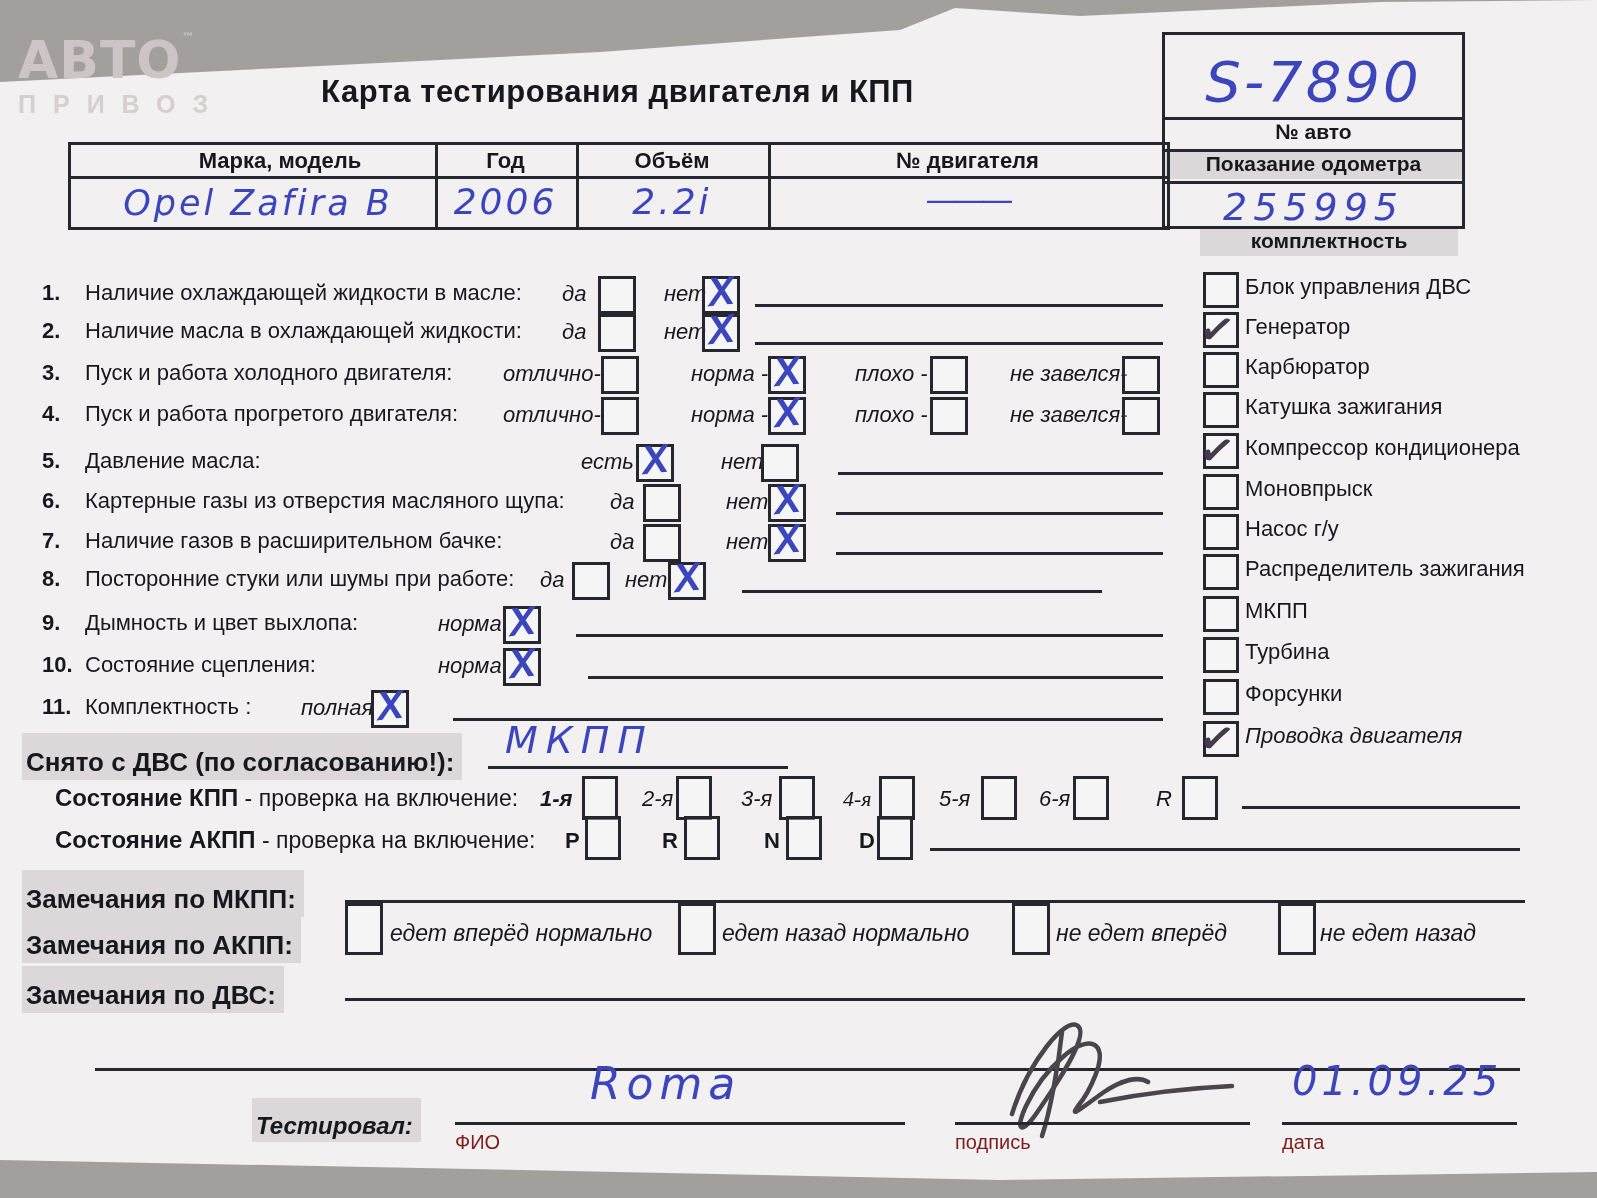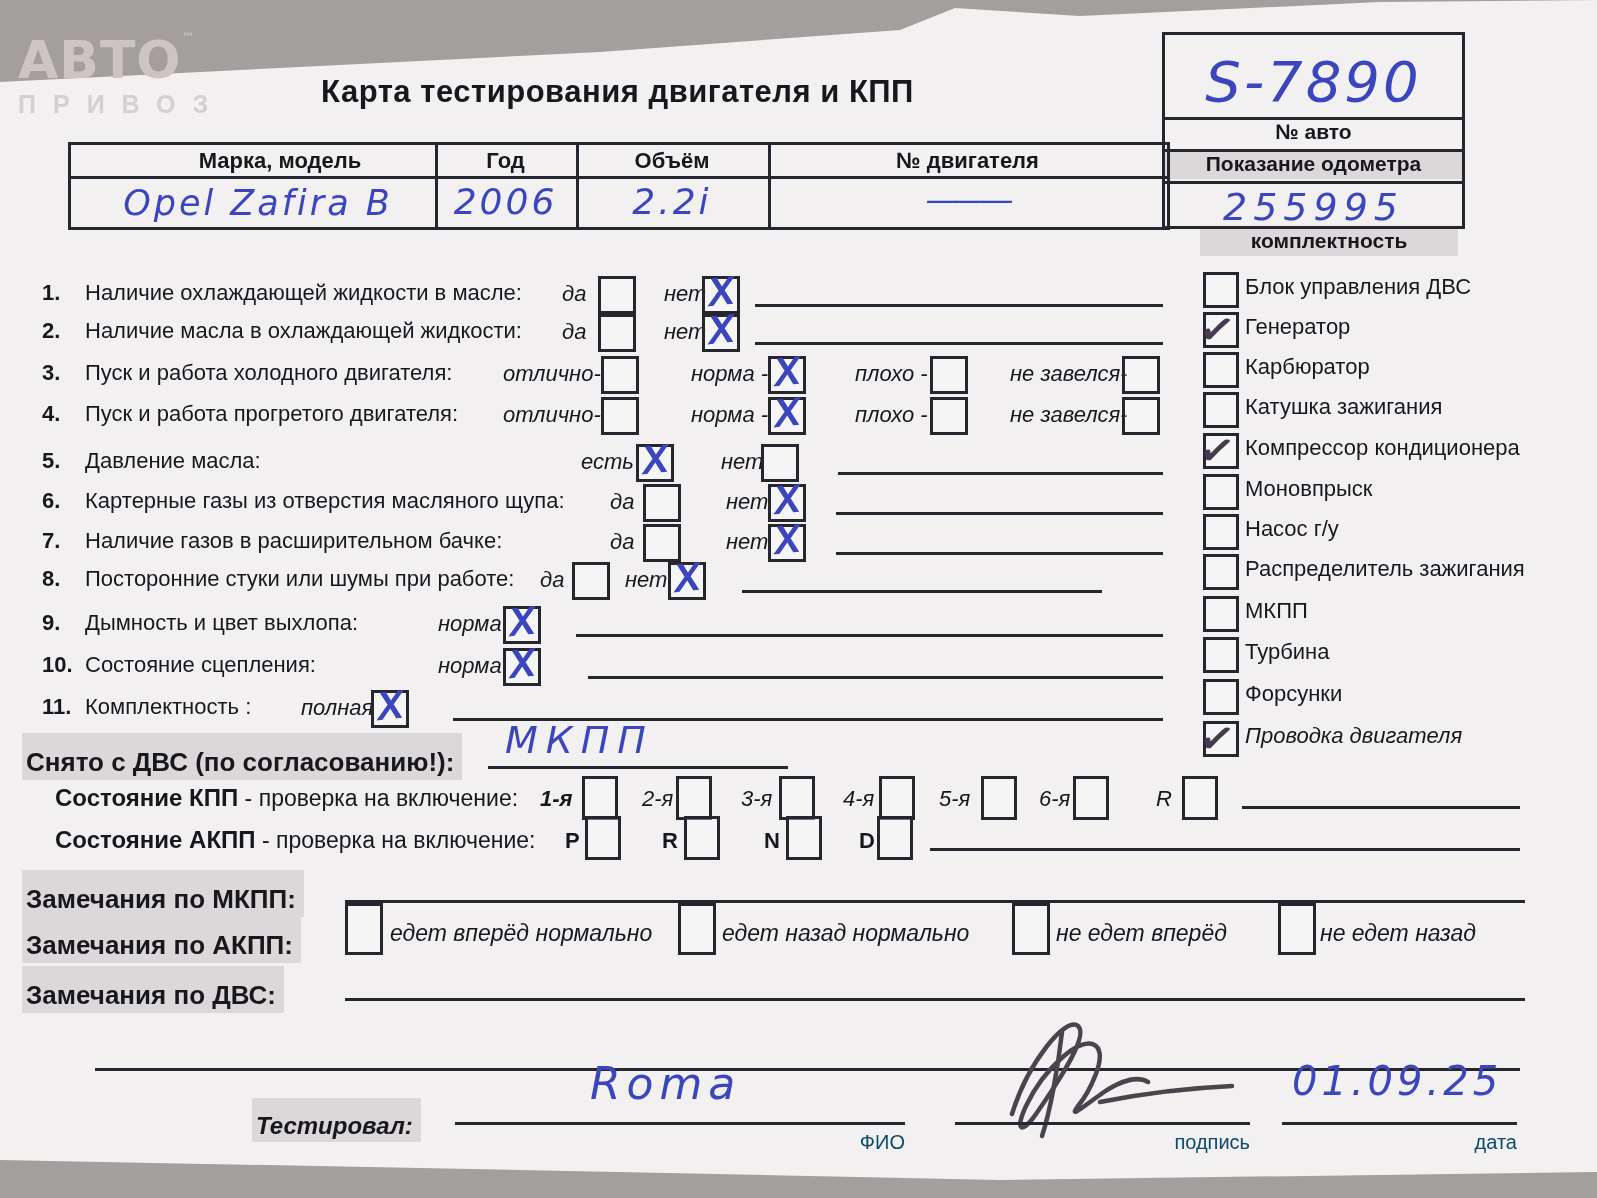--- a/index.html
+++ b/index.html
@@ -19,21 +19,21 @@
   .bigbox{width:32px;height:46px;}
   .line{position:absolute;border-bottom:3px solid #26262f;height:0;}
   .cl-num{position:absolute;font-size:22px;font-weight:bold;}
   .cl-label{position:absolute;font-size:22px;}
   .opt{position:absolute;font-size:22px;font-style:italic;}
   .hand{color:#3b45bd;font-style:italic;letter-spacing:3px;font-family:"DejaVu Sans",sans-serif;}
   .shade{background:#dcd8d9;}
   .boldlbl{position:absolute;font-size:26px;font-weight:bold;padding:14px 8px 2px 4px;}
   .seclbl-b{font-size:24px;font-weight:bold;}
   .seclbl-r{font-size:23px;}
-  .caption{position:absolute;font-size:20px;color:#0c4a6e;text-align:right;}
+  .caption{position:absolute;font-size:20px;color:#7f1d1d;text-align:left;}
   .vt-h{position:absolute;font-size:22px;font-weight:bold;text-align:center;}
   .comp-lbl{position:absolute;font-size:22px;}
   .logo1{font-size:52px;font-weight:bold;color:#cdc4c6;letter-spacing:1px;font-family:"DejaVu Sans",sans-serif;}
   .logo2{font-size:25px;font-weight:bold;color:#d6cfd0;letter-spacing:17px;}
   .tm{font-size:13px;color:#c9c2c4;vertical-align:top;}
   .gearlbl{position:absolute;font-size:22px;font-style:italic;}
   .gearlbl.b{font-style:normal;font-weight:bold;}
 </style>
 </head>
 <body>
@@ -268,21 +268,21 @@
       <span class="mark"></span>
     </div>
   <div class="gearlbl" style="left:642px;top:786px;">2-я</div>
   <div class="box tallbox" style="left:676px;top:776px;">
       <span class="mark"></span>
     </div>
   <div class="gearlbl" style="left:741px;top:786px;">3-я</div>
   <div class="box tallbox" style="left:779px;top:776px;">
       <span class="mark"></span>
     </div>
-  <div class="gearlbl" style="left:843px;top:786px;">4-я</div>
+  <div class="gearlbl" style="left:843px;top:786px;font-family:Liberation Serif, serif;">4-я</div>
   <div class="box tallbox" style="left:879px;top:776px;">
       <span class="mark"></span>
     </div>
   <div class="gearlbl" style="left:939px;top:786px;">5-я</div>
   <div class="box tallbox" style="left:981px;top:776px;">
       <span class="mark"></span>
     </div>
   <div class="gearlbl" style="left:1039px;top:786px;">6-я</div>
   <div class="box tallbox" style="left:1073px;top:776px;">
       <span class="mark"></span>

